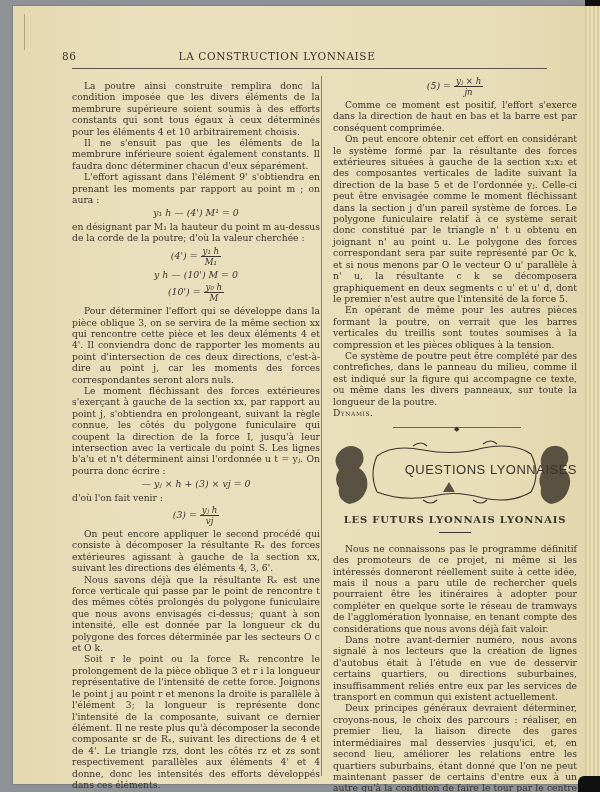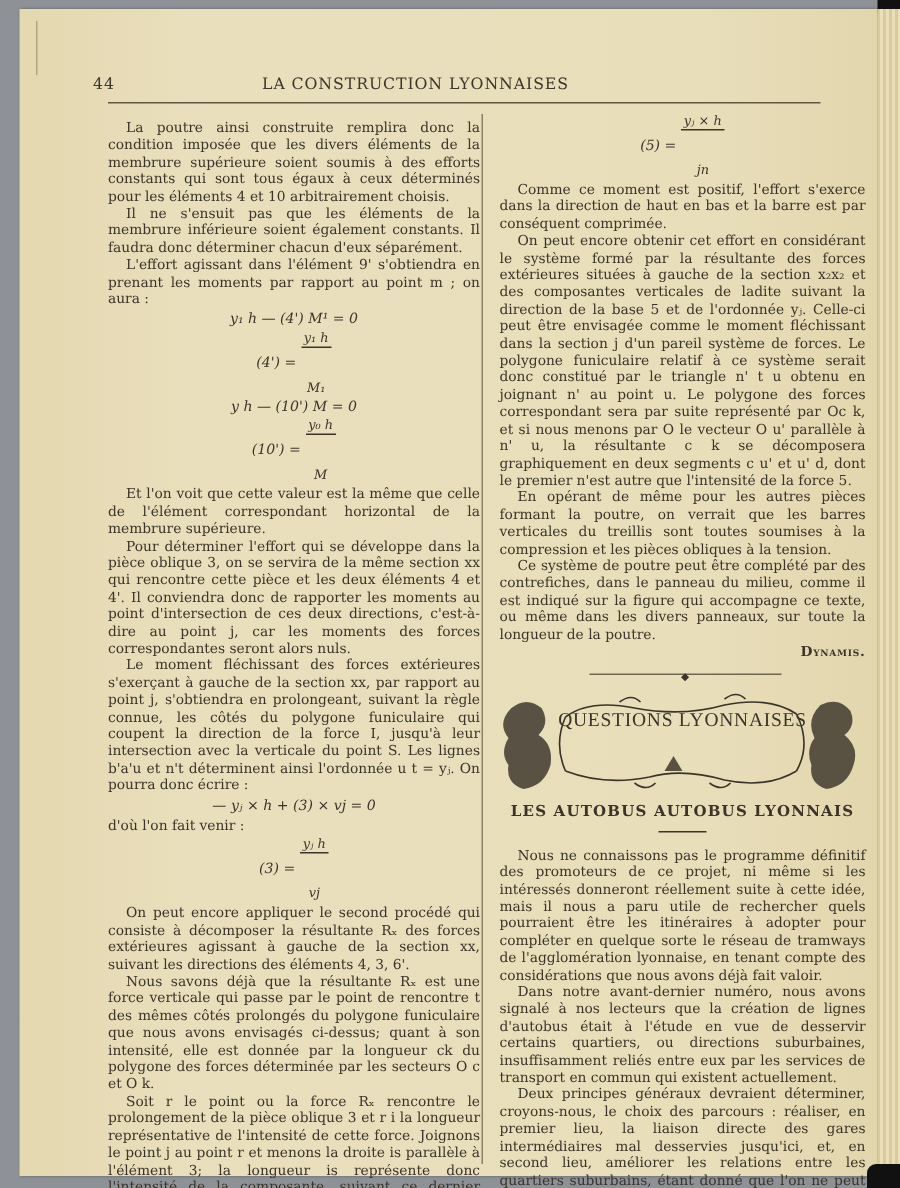--- a/index.html
+++ b/index.html
@@ -36,79 +36,79 @@
       position: absolute; top: 80px; width: 248px;
       font-size: 9.2px; line-height: 11.4px; text-align: justify;
     }
     .col.left { left: 72px; }
     .col.right { left: 333px; top: 74px; width: 244px; }
     .col p { margin: 0; text-indent: 12px; }
     .formula {
       text-align: center; font-family: "DejaVu Serif", serif; font-style: italic;
       font-size: 9.4px; margin: 2px 0;
     }
-    .frac { display:inline-flex; flex-direction:column; align-items:center; vertical-align:middle; font-size: 8.6px; line-height: 10px; gap: 22px; }
+    .frac { display:inline-flex; flex-direction:column; align-items:center; vertical-align:middle; font-size: 8.6px; line-height: 10px; }
     .frac .num { border-bottom: 1px solid #3a342a; padding: 0 2px; }
     .doun { margin: 0; text-indent: 0 !important; }
-    .signature { text-align:right; font-variant: small-caps; letter-spacing: 0.5px; font-weight: bold; }
+    .signature { text-align:left; font-variant: small-caps; letter-spacing: 0.5px; }
     .sep { position: relative; height: 10px; margin: 4px 0 2px 0; }
     .sep .l { position:absolute; left:60px; width:128px; top:5px; height:1px; background:#6e6654; }
     .sep .d { position:absolute; left:121px; top:2px; font-size:7px; }
 
     .banner {
       position: relative; height: 74px; margin: 4px 0 2px 0;
     }
     .banner svg { position:absolute; left:0; top:0; }
     .banner-title {
-      position: absolute; left: 0; right: 0; top: 16px; text-align: center;
-      font-family: Liberation Serif, serif; font-size: 13px; letter-spacing: 0.5px; color:#3a342a;
+      position: absolute; left: 0; right: 0; top: 28px; text-align: right;
+      font-family: Liberation Sans, sans-serif; font-size: 13px; letter-spacing: 0.5px; color:#3a342a;
     }
     .article-title {
       text-align:center; font-weight:bold; font-family:"DejaVu Serif", serif;
       font-size: 10px; letter-spacing: 0.8px; margin-top: 4px;
     }
     .title-rule { width: 32px; height: 1px; background:#3a342a; margin: 6px auto 10px auto; }
   </style>
 </head>
 <body>
 
 <div class="corner-tl"></div>
 <div class="page"></div>
 <div class="page-edge-right"></div>
 <div class="corner-br"></div>
 <div class="left-mark"></div>
 
 <div class="header">
-  <span class="page-number">44</span>
-  <span class="running-title">LA CONSTRUCTION LYONNAISES</span>
+  <span class="page-number">86</span>
+  <span class="running-title">LA CONSTRUCTION LYONNAISE</span>
 </div>
 <div class="header-rule"></div>
 <div class="col-rule"></div>
 
 <div class="col left">
   <p>La poutre ainsi construite remplira donc la condition imposée que les divers éléments de la membrure supérieure soient soumis à des efforts constants qui sont tous égaux à ceux déterminés pour les éléments 4 et 10 arbitrairement choisis.</p>
   <p>Il ne s'ensuit pas que les éléments de la membrure inférieure soient également constants. Il faudra donc déterminer chacun d'eux séparément.</p>
   <p>L'effort agissant dans l'élément 9' s'obtiendra en prenant les moments par rapport au point m ; on aura :</p>
   <div class="formula">y₁ h — (4') M¹ = 0</div>
+  <p class="doun">en désignant par M₁ la hauteur du point m au-dessus de la corde de la poutre; d'où la valeur cherchée :</p>
   <div class="formula">
     <span>(4') =</span>
     <span class="frac">
         <span class="num">y₁ h</span>
         <span>M₁</span>
       </span>
   </div>
   <div class="formula">y h — (10') M = 0</div>
   <div class="formula">
     <span>(10') =</span>
     <span class="frac">
         <span class="num">y₀ h</span>
         <span>M</span>
       </span>
   </div>
-  <p>Et l'on voit que cette valeur est la même que celle de l'élément correspondant horizontal de la membrure supérieure.</p>
   <p>Pour déterminer l'effort qui se développe dans la pièce oblique 3, on se servira de la même section xx qui rencontre cette pièce et les deux éléments 4 et 4'. Il conviendra donc de rapporter les moments au point d'intersection de ces deux directions, c'est-à-dire au point j, car les moments des forces correspondantes seront alors nuls.</p>
   <p>Le moment fléchissant des forces extérieures s'exerçant à gauche de la section xx, par rapport au point j, s'obtiendra en prolongeant, suivant la règle connue, les côtés du polygone funiculaire qui coupent la direction de la force I, jusqu'à leur intersection avec la verticale du point S. Les lignes b'a'u et n't déterminent ainsi l'ordonnée u t = yⱼ. On pourra donc écrire :</p>
   <div class="formula">— yⱼ × h + (3) × vj = 0</div>
   <p class="doun">d'où l'on fait venir :</p>
   <div class="formula">
     <span>(3) =</span>
     <span class="frac">
         <span class="num">yⱼ h</span>
         <span>vj</span>
       </span>
@@ -149,19 +149,19 @@
       </g>
       <g fill="#3a342a" opacity="0.82">
         <path d="M8 14 q 10 -8 20 0 q 6 10 -2 18 q 10 6 8 20 q -4 14 -18 16 q -12 -4 -10 -16 q -6 -8 0 -18 q -8 -10 2 -20z"></path>
         <path d="M214 12 q 12 -6 20 4 q 4 10 -4 16 q 10 8 6 20 q -4 14 -18 16 q -12 -4 -10 -16 q -4 -10 2 -18 q -6 -12 4 -22z"></path>
         <path d="M110 56 l 6 -10 l 6 10z"></path>
       </g>
     </svg>
     <div class="banner-title">QUESTIONS LYONNAISES</div>
   </div>
 
-  <div class="article-title">LES AUTOBUS AUTOBUS LYONNAIS</div>
+  <div class="article-title">LES FUTURS LYONNAIS LYONNAIS</div>
   <div class="title-rule"></div>
   <p>Nous ne connaissons pas le programme définitif des promoteurs de ce projet, ni même si les intéressés donneront réellement suite à cette idée, mais il nous a paru utile de rechercher quels pourraient être les itinéraires à adopter pour compléter en quelque sorte le réseau de tramways de l'agglomération lyonnaise, en tenant compte des considérations que nous avons déjà fait valoir.</p>
   <p>Dans notre avant-dernier numéro, nous avons signalé à nos lecteurs que la création de lignes d'autobus était à l'étude en vue de desservir certains quartiers, ou directions suburbaines, insuffisamment reliés entre eux par les services de transport en commun qui existent actuellement.</p>
   <p>Deux principes généraux devraient déterminer, croyons-nous, le choix des parcours : réaliser, en premier lieu, la liaison directe des gares intermédiaires mal desservies jusqu'ici, et, en second lieu, améliorer les relations entre les quartiers suburbains, étant donné que l'on ne peut maintenant passer de certains d'entre eux à un autre qu'à la condition de faire le tour par le centre de la ville.</p>
 
 </div>
 
 </body></html>

